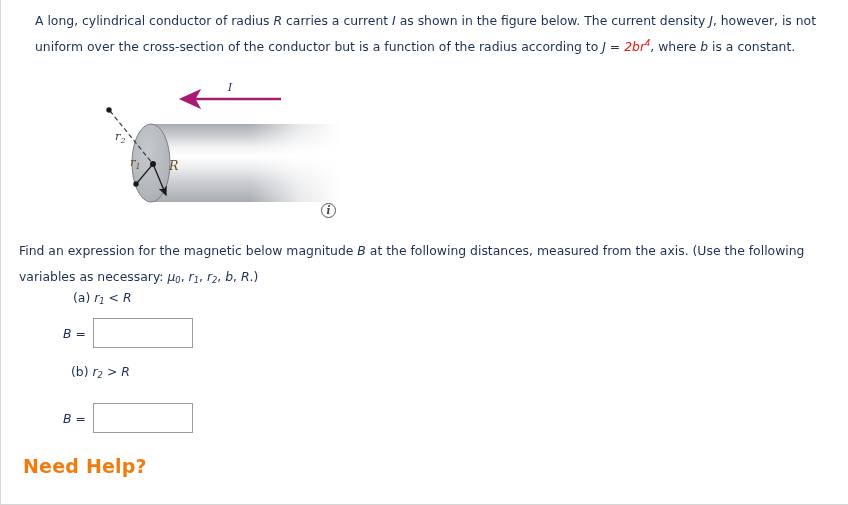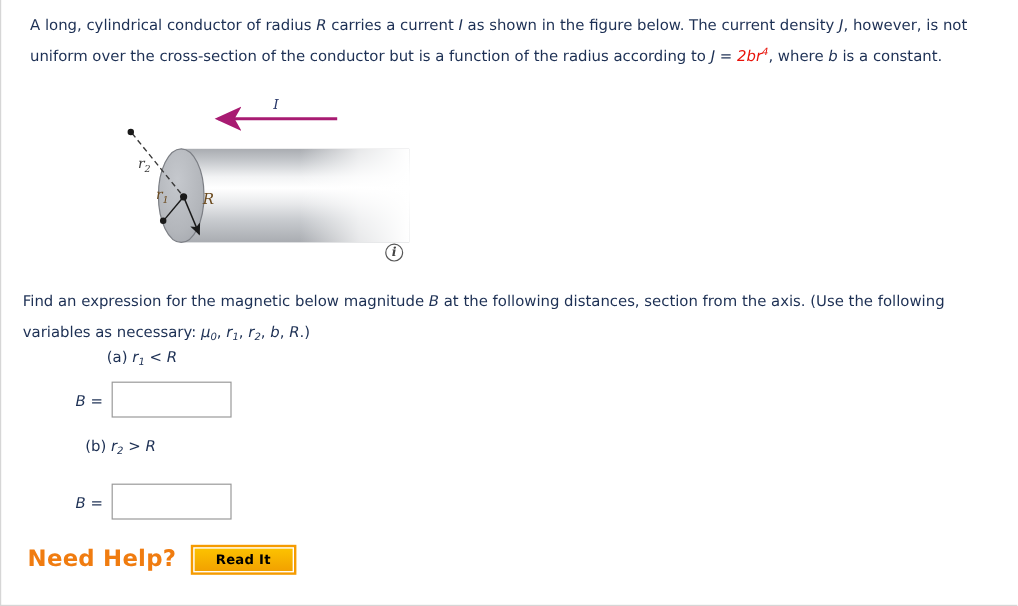--- a/index.html
+++ b/index.html
@@ -20,21 +20,21 @@
     left: 0; top: 0;
     width: 848px;
     height: 505px;
     box-sizing: border-box;
     border-left: 1px solid #d6d6d6;
     border-bottom: 1px solid #d6d6d6;
     padding-left: 5px;
   }
   .prose {
     position: absolute;
-    left: 24px;
+    left: 34px;
     top: 8px;
     width: 812px;
     font-size: 12.4px;
     line-height: 26px;
     color: #1d3054;
   }
   .prose .v { font-style: italic; }
   .red { color: #e8130a; font-style: italic; }
   sup.exp { font-size: 8.4px; vertical-align: super; line-height: 0; }
   sub.sb { font-size: 8.4px; vertical-align: -0.28em; line-height: 0; }
@@ -75,21 +75,21 @@
     top: 238px;
     width: 790px;
     font-size: 12.4px;
     line-height: 26px;
   }
   .part-label {
     position: absolute;
     font-size: 12.4px;
     color: #1d3054;
   }
-  .part-a { left: 88px; top: 290px; }
+  .part-a { left: 72px; top: 290px; }
   .part-b { left: 70px; top: 364px; }
   .ital { font-style: italic; }
 
   .answer-row {
     position: absolute;
     display: flex;
     align-items: center;
   }
   .row-a { left: 62px; top: 318px; }
   .row-b { left: 62px; top: 403px; }
@@ -207,21 +207,21 @@
       <circle cx="57" cy="86" r="3" fill="#1a1a1a"></circle>
 
       <line x1="57" y1="86" x2="70" y2="117" stroke="#1a1a1a" stroke-width="1.3" marker-end="url(#arrowBlk)"></line>
       <text x="73" y="92" font-family="DejaVu Serif, Liberation Serif, serif" font-size="12.5" font-style="italic" fill="#6b4a1e">R</text>
     </svg>
   </div>
 
   <div class="info-icon">i</div>
 
   <div class="q-intro">
-    <span>Find an expression for the magnetic below magnitude </span><span class="ital">B</span><span> at the following distances, section from the axis. (Use the</span>
+    <span>Find an expression for the magnetic below magnitude </span><span class="ital">B</span><span> at the following distances, measured from the axis. (Use the</span>
     <span>following variables as necessary: </span><span class="ital"><span>μ</span><sub class="sb">0</sub></span><span>, </span><span class="ital"><span>r</span><sub class="sb">1</sub></span><span>, </span><span class="ital"><span>r</span><sub class="sb">2</sub></span><span>, </span><span class="ital">b</span><span>, </span><span class="ital">R</span><span>.)</span>
   </div>
 
   <div class="part-label part-a">
     <span>(a) </span><span class="ital"><span>r</span><sub class="sb">1</sub></span><span> &lt; </span><span class="ital">R</span>
   </div>
   <div class="answer-row row-a">
     <span class="beq">B =</span>
     <input class="ans-input" type="text" placeholder="" style="">
   </div>
@@ -229,16 +229,15 @@
   <div class="part-label part-b">
     <span>(b) </span><span class="ital"><span>r</span><sub class="sb">2</sub></span><span> &gt; </span><span class="ital">R</span>
   </div>
   <div class="answer-row row-b">
     <span class="beq">B =</span>
     <input class="ans-input" type="text" placeholder="" style="">
   </div>
 
   <div class="help-wrap">
     <span class="need-help">Need Help?</span>
-    <button class="read-it">Read It</button>
   </div>
 
 </div>
 
 </body></html>

